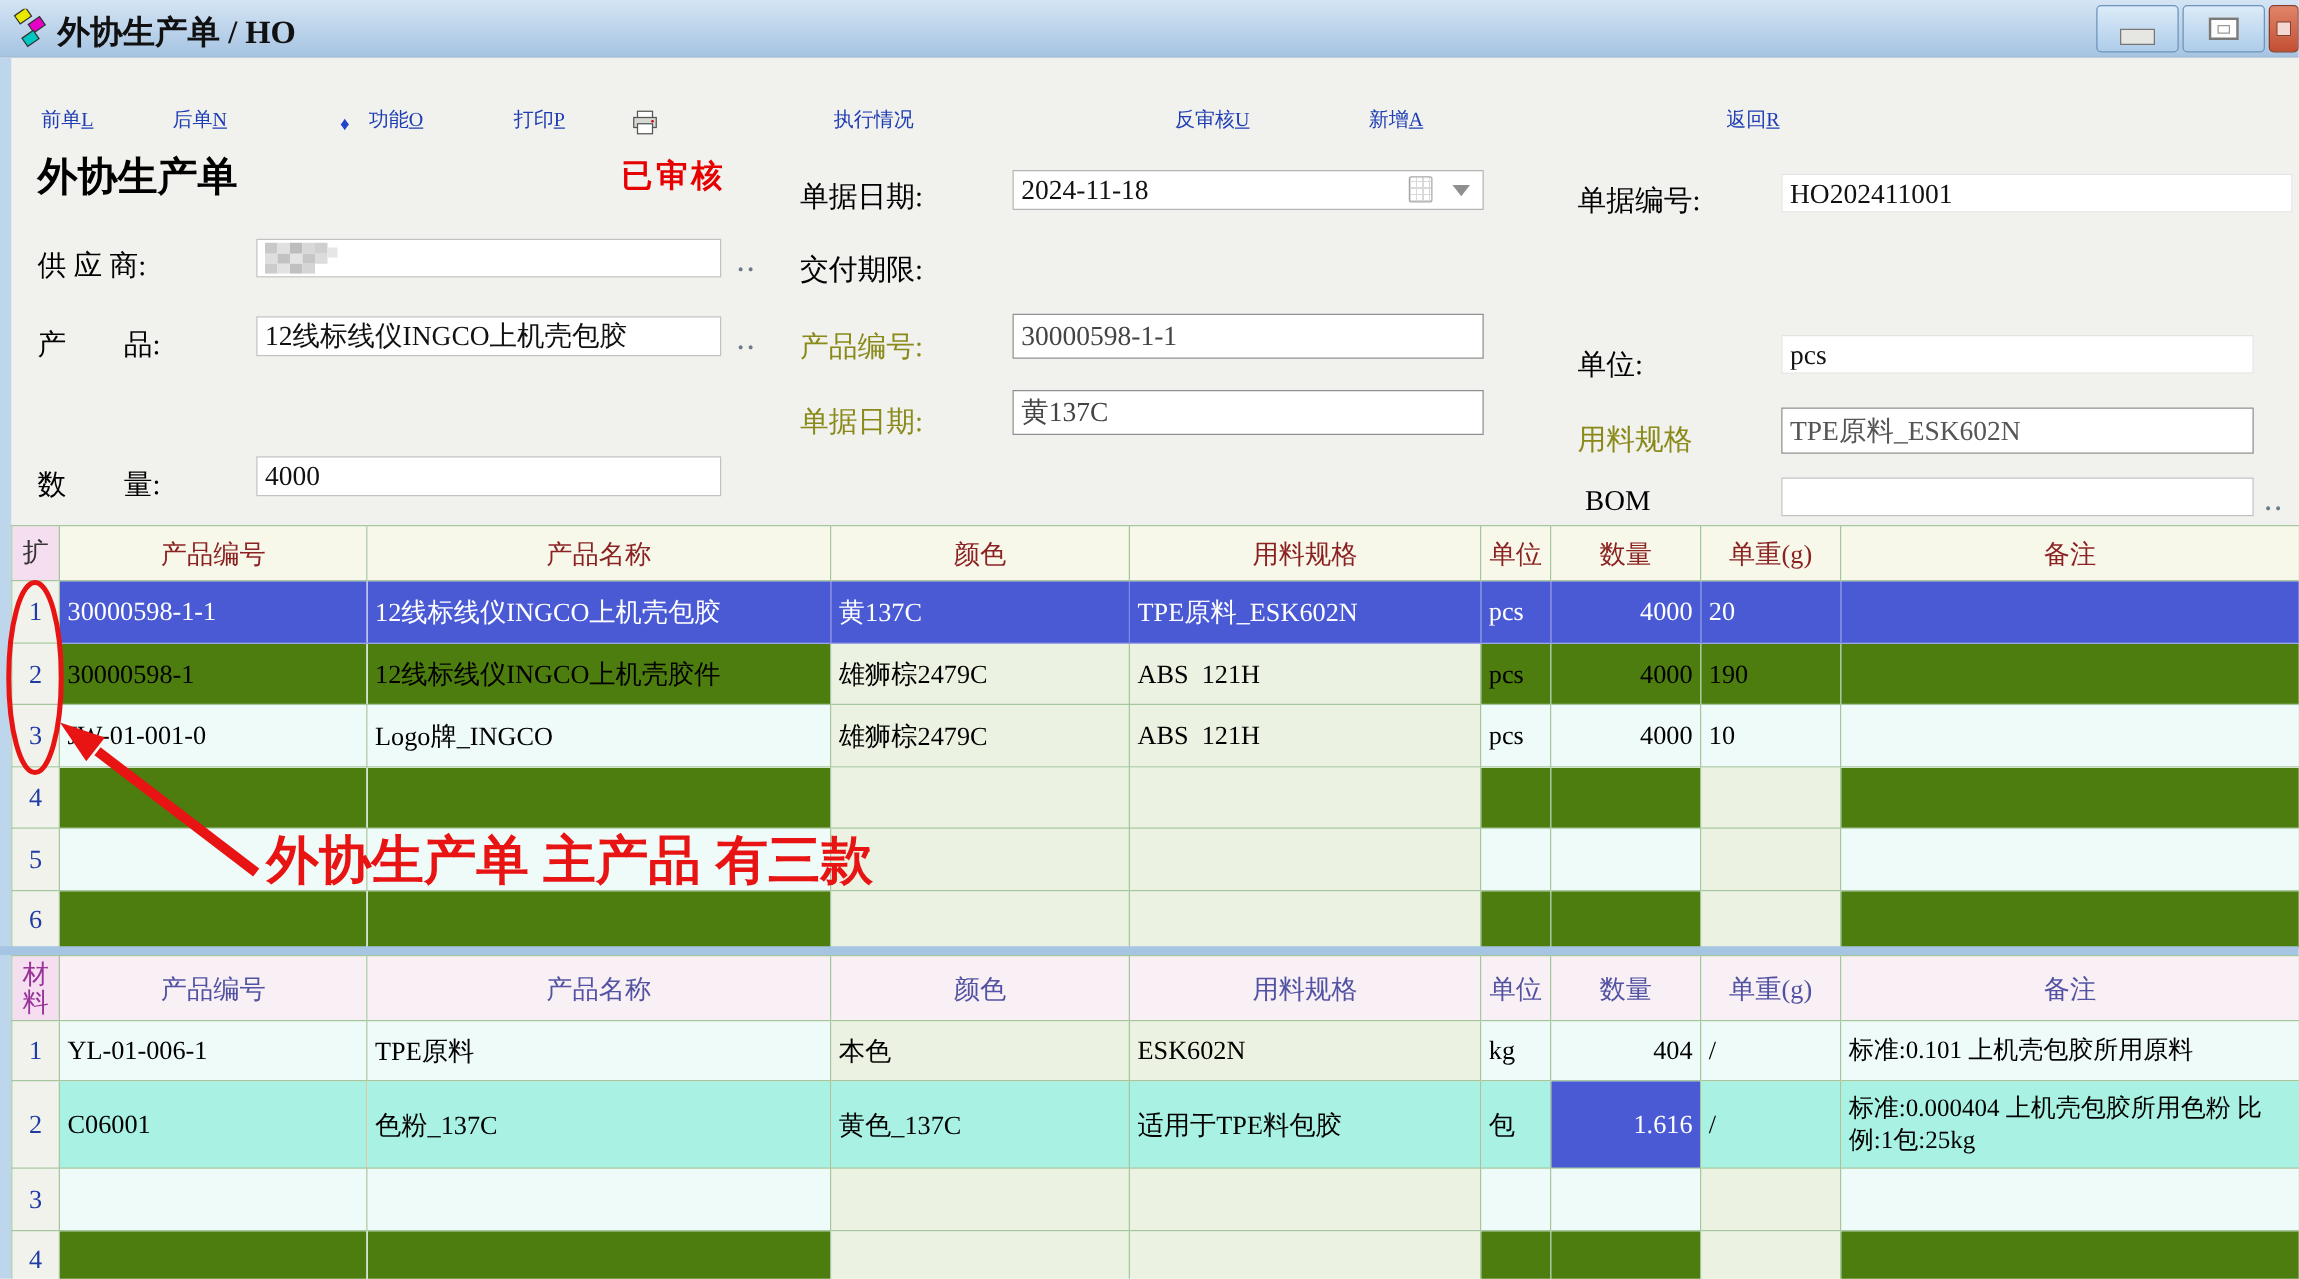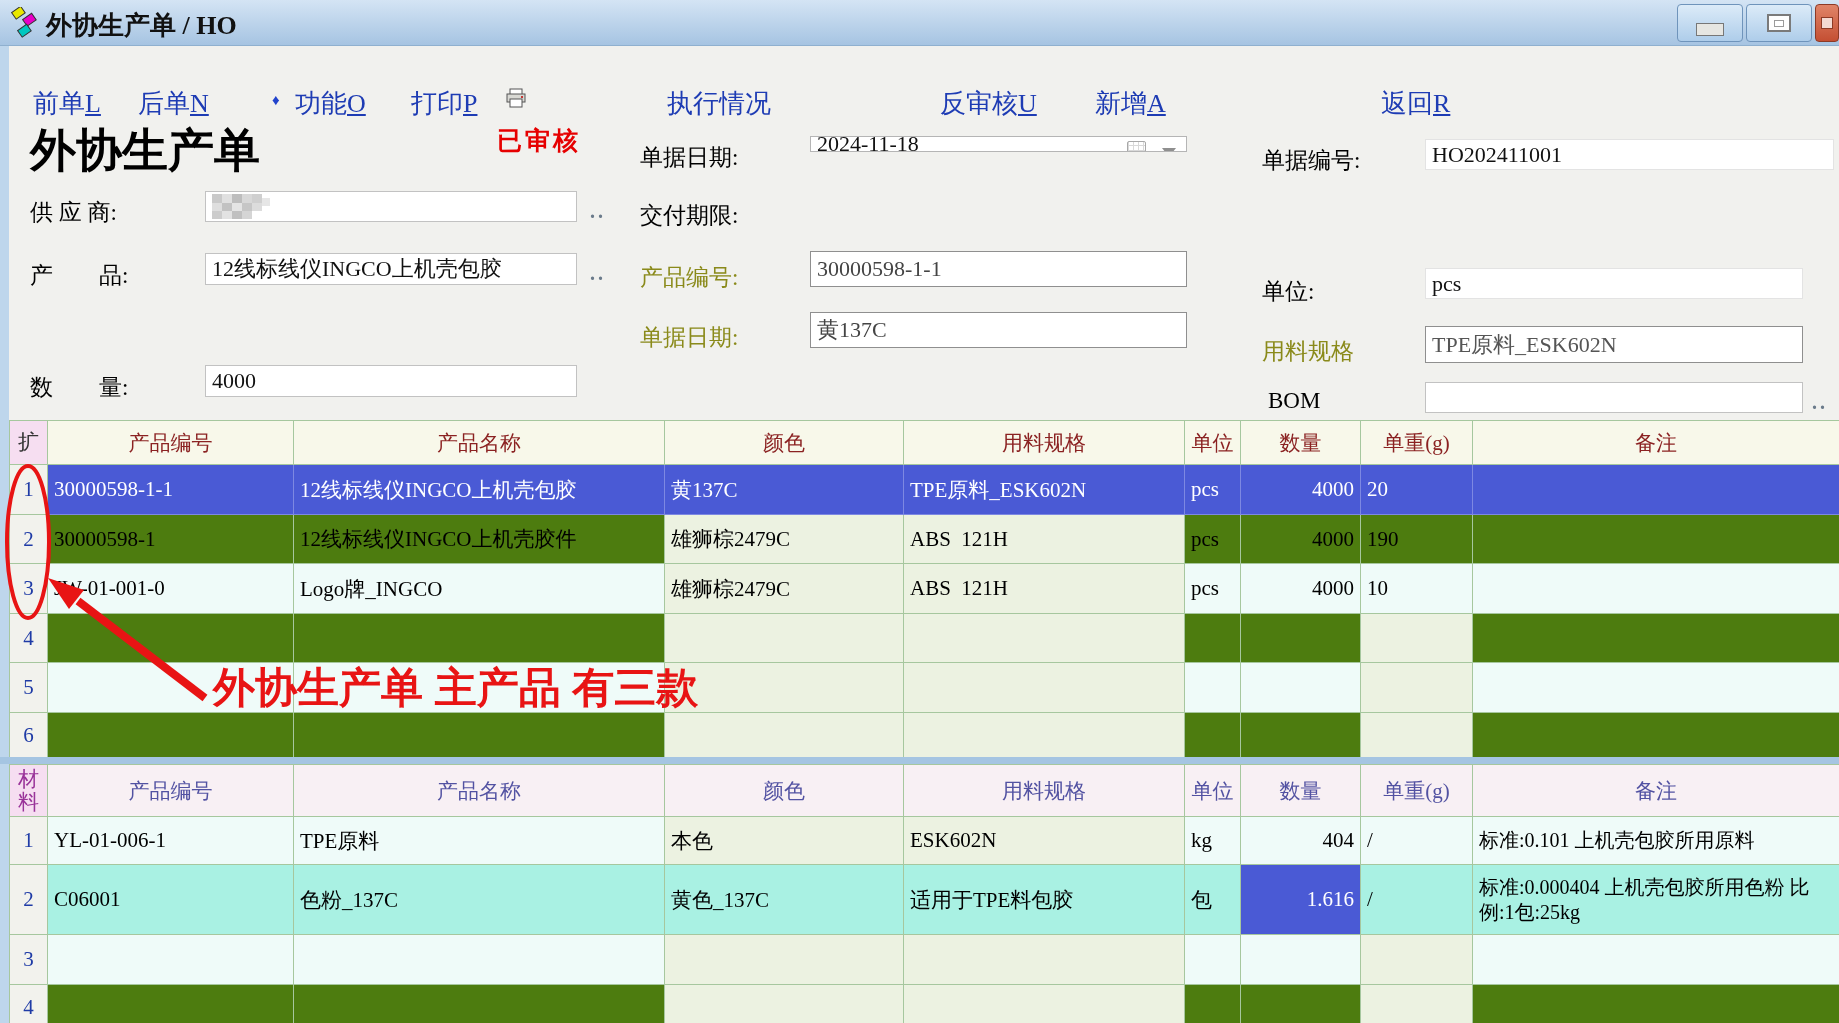--- a/index.html
+++ b/index.html
@@ -17,26 +17,26 @@
     background:linear-gradient(#dcebf8,#aecdea); display:flex; align-items:center; justify-content:center; }
   .winbtn.min { left:1677px; }
   .winbtn.max { left:1746px; }
   .winbtn.close { left:1815px; width:24px; background:linear-gradient(#e08468,#c44f33); border-color:#8d3a26; overflow:hidden; justify-content:flex-start; }
   .glyph-min { width:28px; height:13px; background:#e6e6e2; border:1px solid #777; margin-top:12px; }
   .glyph-max { width:24px; height:18px; background:#fdfdfd; border:2px solid #7a7a7a; display:flex; align-items:center; justify-content:center; }
   .glyph-max i { display:block; width:10px; height:7px; background:#fff; border:1px solid #9a9a9a; }
   .glyph-close { width:12px; height:12px; background:#f3d9d2; border:1px solid #8d3a26; margin-left:5px; }
 
   
-  .tb-item { position:absolute; top:86px; font-size:26px; color:#1e3cb4; white-space:nowrap; cursor:default; }
+  .tb-item { position:absolute; top:86px; font-size:16px; color:#1e3cb4; white-space:nowrap; cursor:default; }
   .tb-item .hk { text-decoration:underline; }
   .tb-ico { position:absolute; }
 
   
-  .page-title { position:absolute; left:30px; top:120px; font-size:46px; font-weight:bold; color:#000; }
+  .page-title { position:absolute; left:30px; top:120px; font-size:32px; font-weight:bold; color:#000; }
   .audit { position:absolute; left:497px; top:124px; font-size:25px; font-weight:bold; color:#e60000; letter-spacing:3px; }
   .lab { position:absolute; font-size:23px; color:#000; white-space:pre; }
   .lab.olive { color:#8a8a1a; }
   .fld { position:absolute; background:#fff; border:1px solid #c2c2c2; font-size:22px; color:#111;
     padding-left:6px; display:flex; align-items:center; white-space:nowrap; overflow:hidden; }
   .fld.hardedge { border-color:#8f8f8f; color:#444; }
   .fld.soft { border-color:#e3e3e3; }
   .fld.datefld { border-color:#b5b5b5; }
   .dots { position:absolute; font-size:20px; font-weight:bold; color:#6b7b8b; letter-spacing:3px; }
   .cal-grid { position:absolute; right:40px; top:4px; width:19px; height:21px; background-color:#fff;
@@ -151,21 +151,21 @@
       <span>12线标线仪INGCO上机壳包胶</span>
     </div>
   <span class="dots" style="left:590px; top:262px;">..</span>
 
   <span class="lab" style="left:30px; top:372px;">数　　量:</span>
   <div class="fld" style="left:205px; top:365px; width:372px; height:32px;">
       <span>4000</span>
     </div>
 
   <span class="lab" style="left:640px; top:142px;">单据日期:</span>
-  <div class="fld datefld" style="left:810px; top:136px; width:377px; height:16px;">
+  <div class="fld datefld" style="left:810px; top:136px; width:377px; height:32px;">
     <span>2024-11-18</span>
     <span class="cal-grid"></span>
     <span class="drop-arrow"></span>
   </div>
 
   <span class="lab" style="left:640px; top:200px;">交付期限:</span>
 
   <span class="lab olive" style="left:640px; top:262px;">产品编号:</span>
   <div class="fld hardedge" style="left:810px; top:251px; width:377px; height:36px;">
       <span>30000598-1-1</span>

